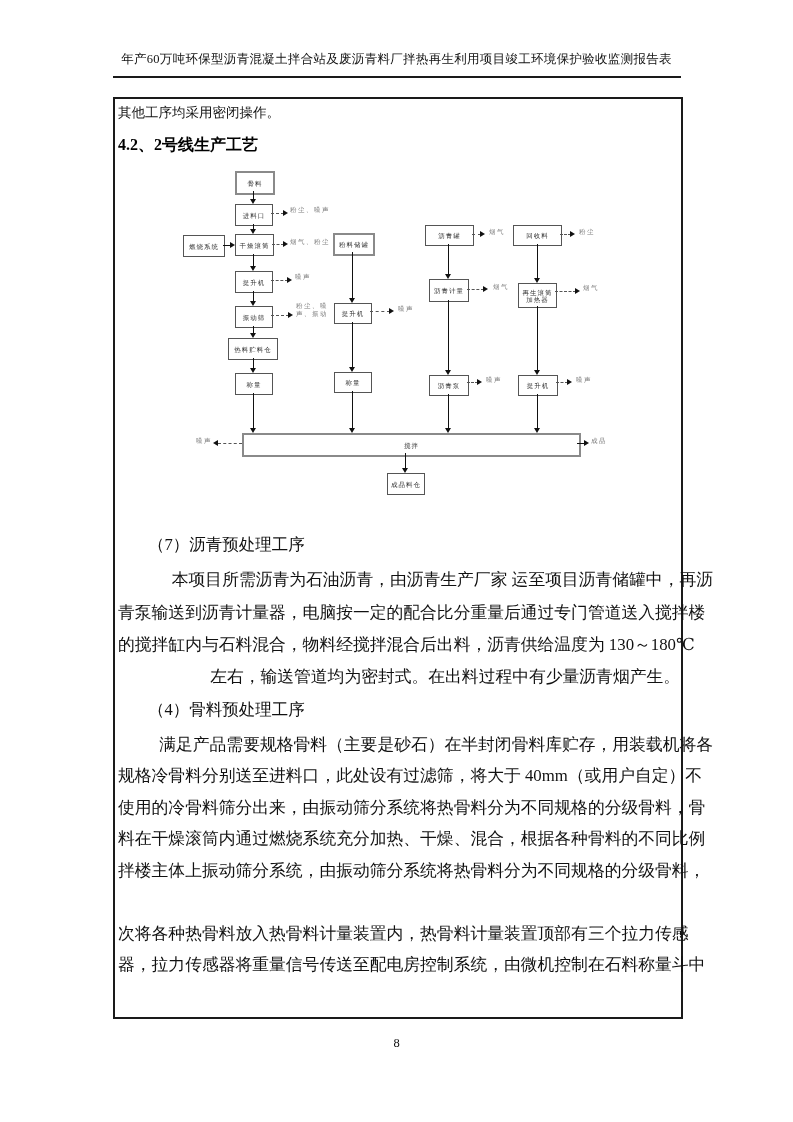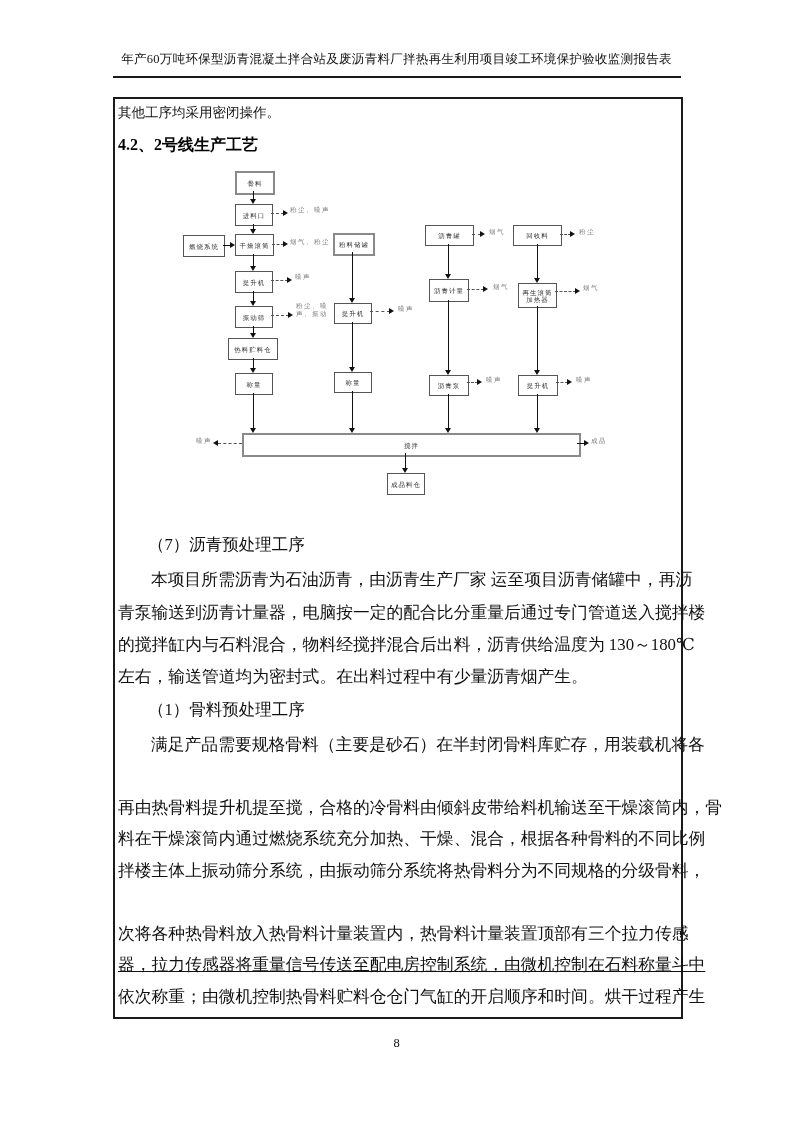--- a/index.html
+++ b/index.html
@@ -9,21 +9,21 @@
   
   .doc-header{left:0;top:50px;width:793px;text-align:center;font-size:12.5px;color:#111;
               letter-spacing:0.3px;line-height:18px;}
   .header-rule{left:113px;top:76px;width:568px;height:2px;background:#1a1a1a;}
   
   .content-box{left:113px;top:97px;width:566px;height:918px;border:2px solid #1a1a1a;}
   .intro-line{left:118px;top:103px;font-size:13.5px;line-height:20px;color:#111;}
   .sec-heading{left:118px;top:134px;font-size:16px;font-weight:bold;line-height:22px;color:#000;}
   .fig-caption{left:0px;top:507px;width:793px;text-align:center;font-size:14.5px;font-weight:bold;color:#000;line-height:20px;}
   .sub-heading{left:148px;top:0;font-size:16.5px;line-height:20px;color:#111;}
-  .body-line{left:118px;width:562px;font-size:16.8px;line-height:20px;color:#111;white-space:nowrap;}
+  .body-line{left:118px;width:562px;font-size:16.8px;line-height:20px;color:#111;white-space:nowrap;text-align:right;}
   .ind{padding-left:33px;}
   
   .fbox{position:absolute;border:1px solid #555;background:#fff;display:flex;align-items:center;
         justify-content:center;text-align:center;font-size:6.5px;line-height:7px;color:#333;
         letter-spacing:1px;white-space:pre-line;font-family:"Liberation Sans","DejaVu Sans",sans-serif;}
   .fbox.thick{border:2px solid #8a8a8a;}
   .flabel{position:absolute;font-size:6.5px;line-height:8px;color:#7d7d7d;letter-spacing:1.5px;
           white-space:pre-line;font-family:"Liberation Sans","DejaVu Sans",sans-serif;}
   .va{position:absolute;width:1px;background:#111;}
   .vh{position:absolute;width:0;height:0;border-left:3px solid transparent;
@@ -148,23 +148,23 @@
       <div class="flabel" style="left: 591px; top: 437px;">成品</div>
     </div>
 
 
   <div class="abs sub-heading" style="top:535px;">（7）沥青预处理工序</div>
   <div class="abs body-line ind" style="top:570px;">本项目所需沥青为石油沥青，由沥青生产厂家 运至项目沥青储罐中，再沥</div>
   <div class="abs body-line" style="top:603px;">青泵输送到沥青计量器，电脑按一定的配合比分重量后通过专门管道送入搅拌楼</div>
   <div class="abs body-line" style="top:635px;">的搅拌缸内与石料混合，物料经搅拌混合后出料，沥青供给温度为 130～180℃</div>
   <div class="abs body-line" style="top:667px;">左右，输送管道均为密封式。在出料过程中有少量沥青烟产生。</div>
 
-  <div class="abs sub-heading" style="top:700px;">（1）骨料预处理工序</div>
+  <div class="abs sub-heading" style="top:700px;">（4）骨料预处理工序</div>
   <div class="abs body-line ind" style="top:735px;">满足产品需要规格骨料（主要是砂石）在半封闭骨料库贮存，用装载机将各</div>
-  <div class="abs body-line" style="top:798px;">再由热骨料提升机提至搅，合格的冷骨料由倾斜皮带给料机输送至干燥滚筒内，骨</div>
+  <div class="abs body-line" style="top:766px;">规格冷骨料分别送至进料口，此处设有过滤筛，将大于 40mm（或用户自定）不</div>
+  <div class="abs body-line" style="top:798px;">使用的冷骨料筛分出来，由振动筛分系统将热骨料分为不同规格的分级骨料，骨</div>
   <div class="abs body-line" style="top:829px;">料在干燥滚筒内通过燃烧系统充分加热、干燥、混合，根据各种骨料的不同比例</div>
   <div class="abs body-line" style="top:861px;">拌楼主体上振动筛分系统，由振动筛分系统将热骨料分为不同规格的分级骨料，</div>
   <div class="abs body-line" style="top:924px;">次将各种热骨料放入热骨料计量装置内，热骨料计量装置顶部有三个拉力传感</div>
-  <div class="abs body-line" style="top:955px;text-decoration:underline;">器，拉力传感器将重量信号传送至配电房控制系统，由微机控制在石料称量斗中</div>
-  <div class="abs body-line" style="top:987px;">依次称重；由微机控制热骨料贮料仓仓门气缸的开启顺序和时间。烘干过程产生</div>
+  <div class="abs body-line" style="top:955px;">器，拉力传感器将重量信号传送至配电房控制系统，由微机控制在石料称量斗中</div>
 
   <div class="abs page-number">8</div>
 </div>
 
 </body></html>

